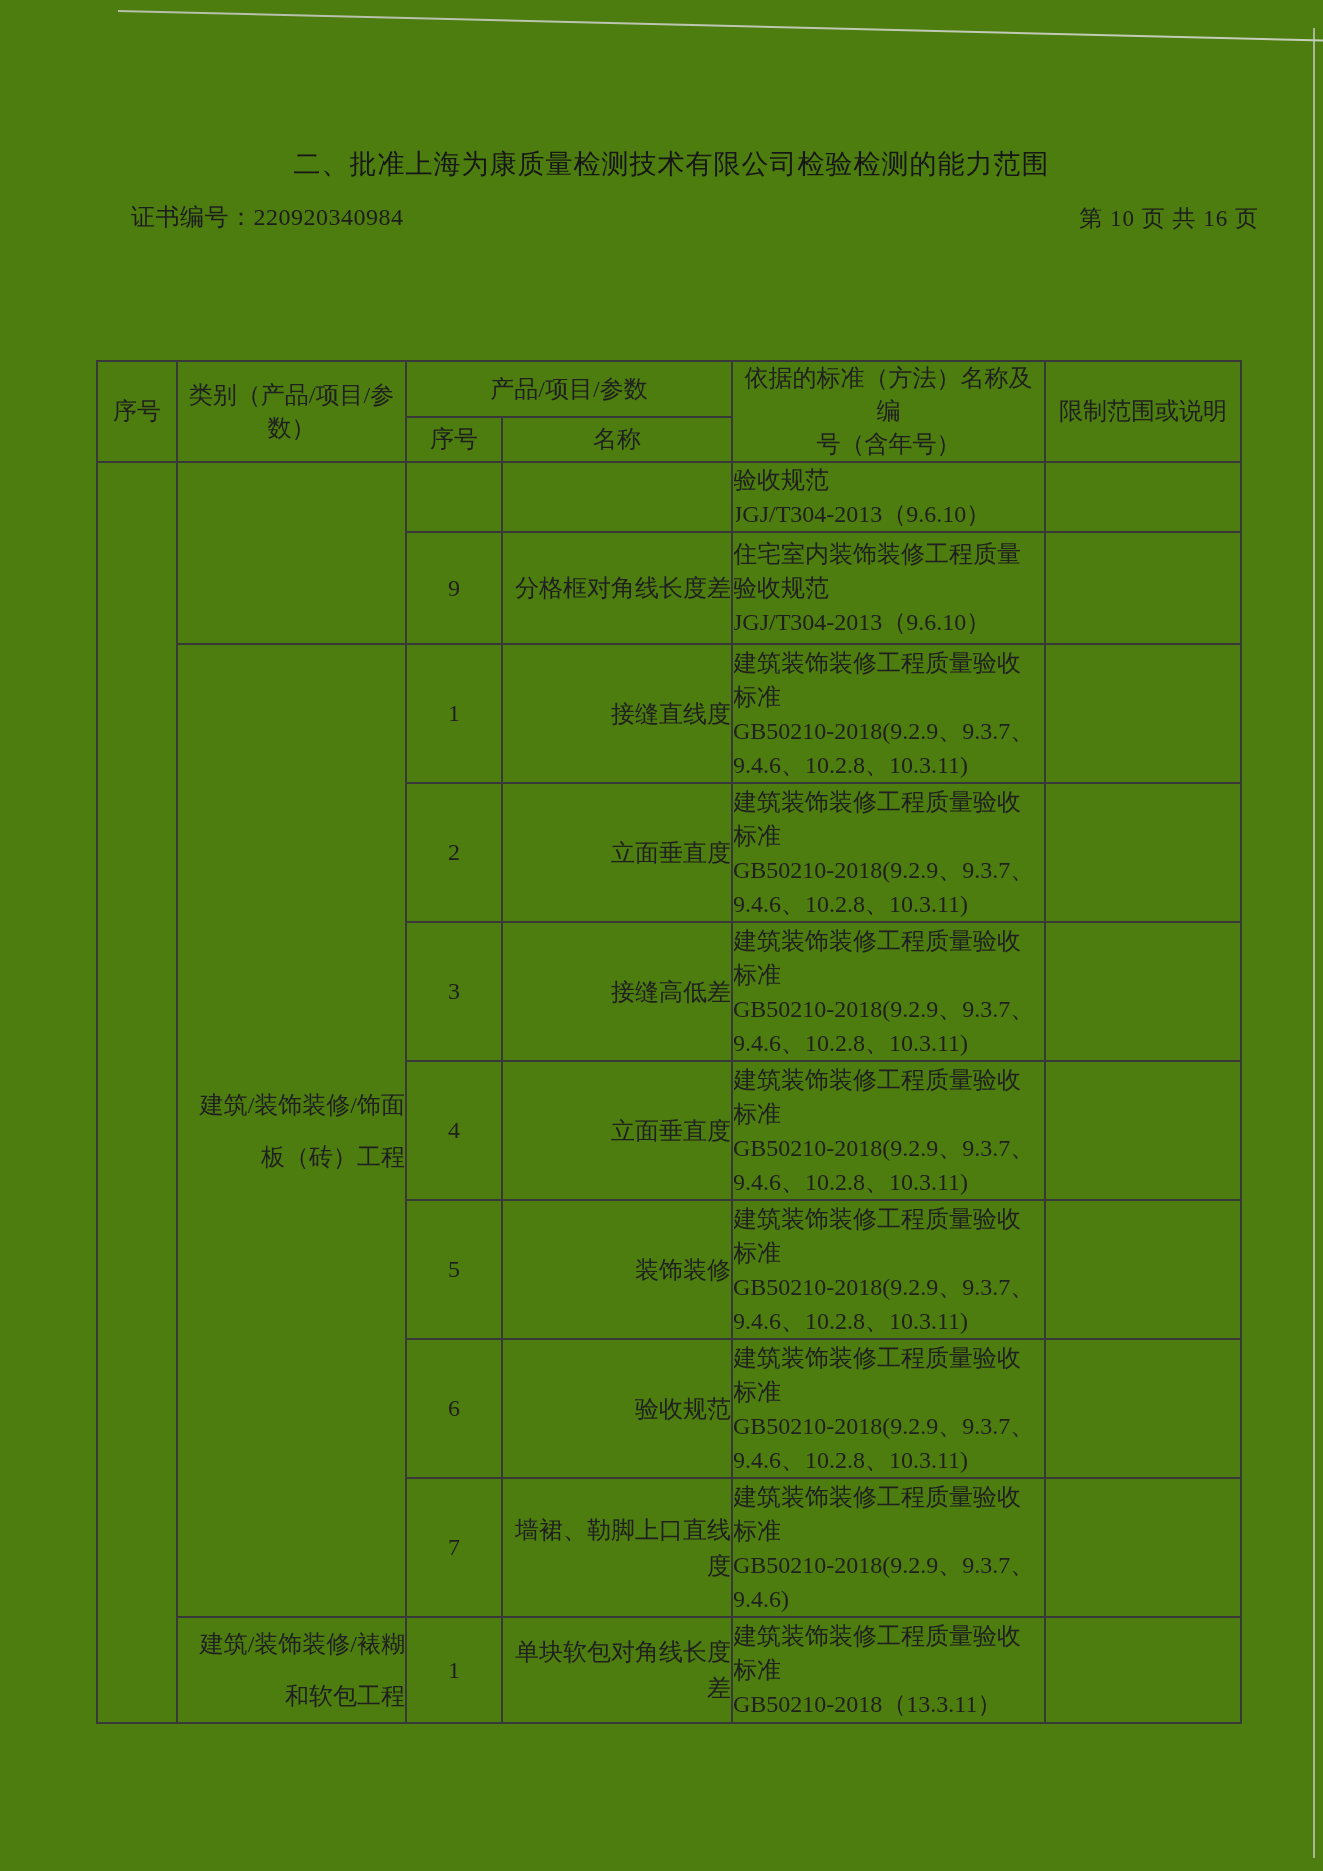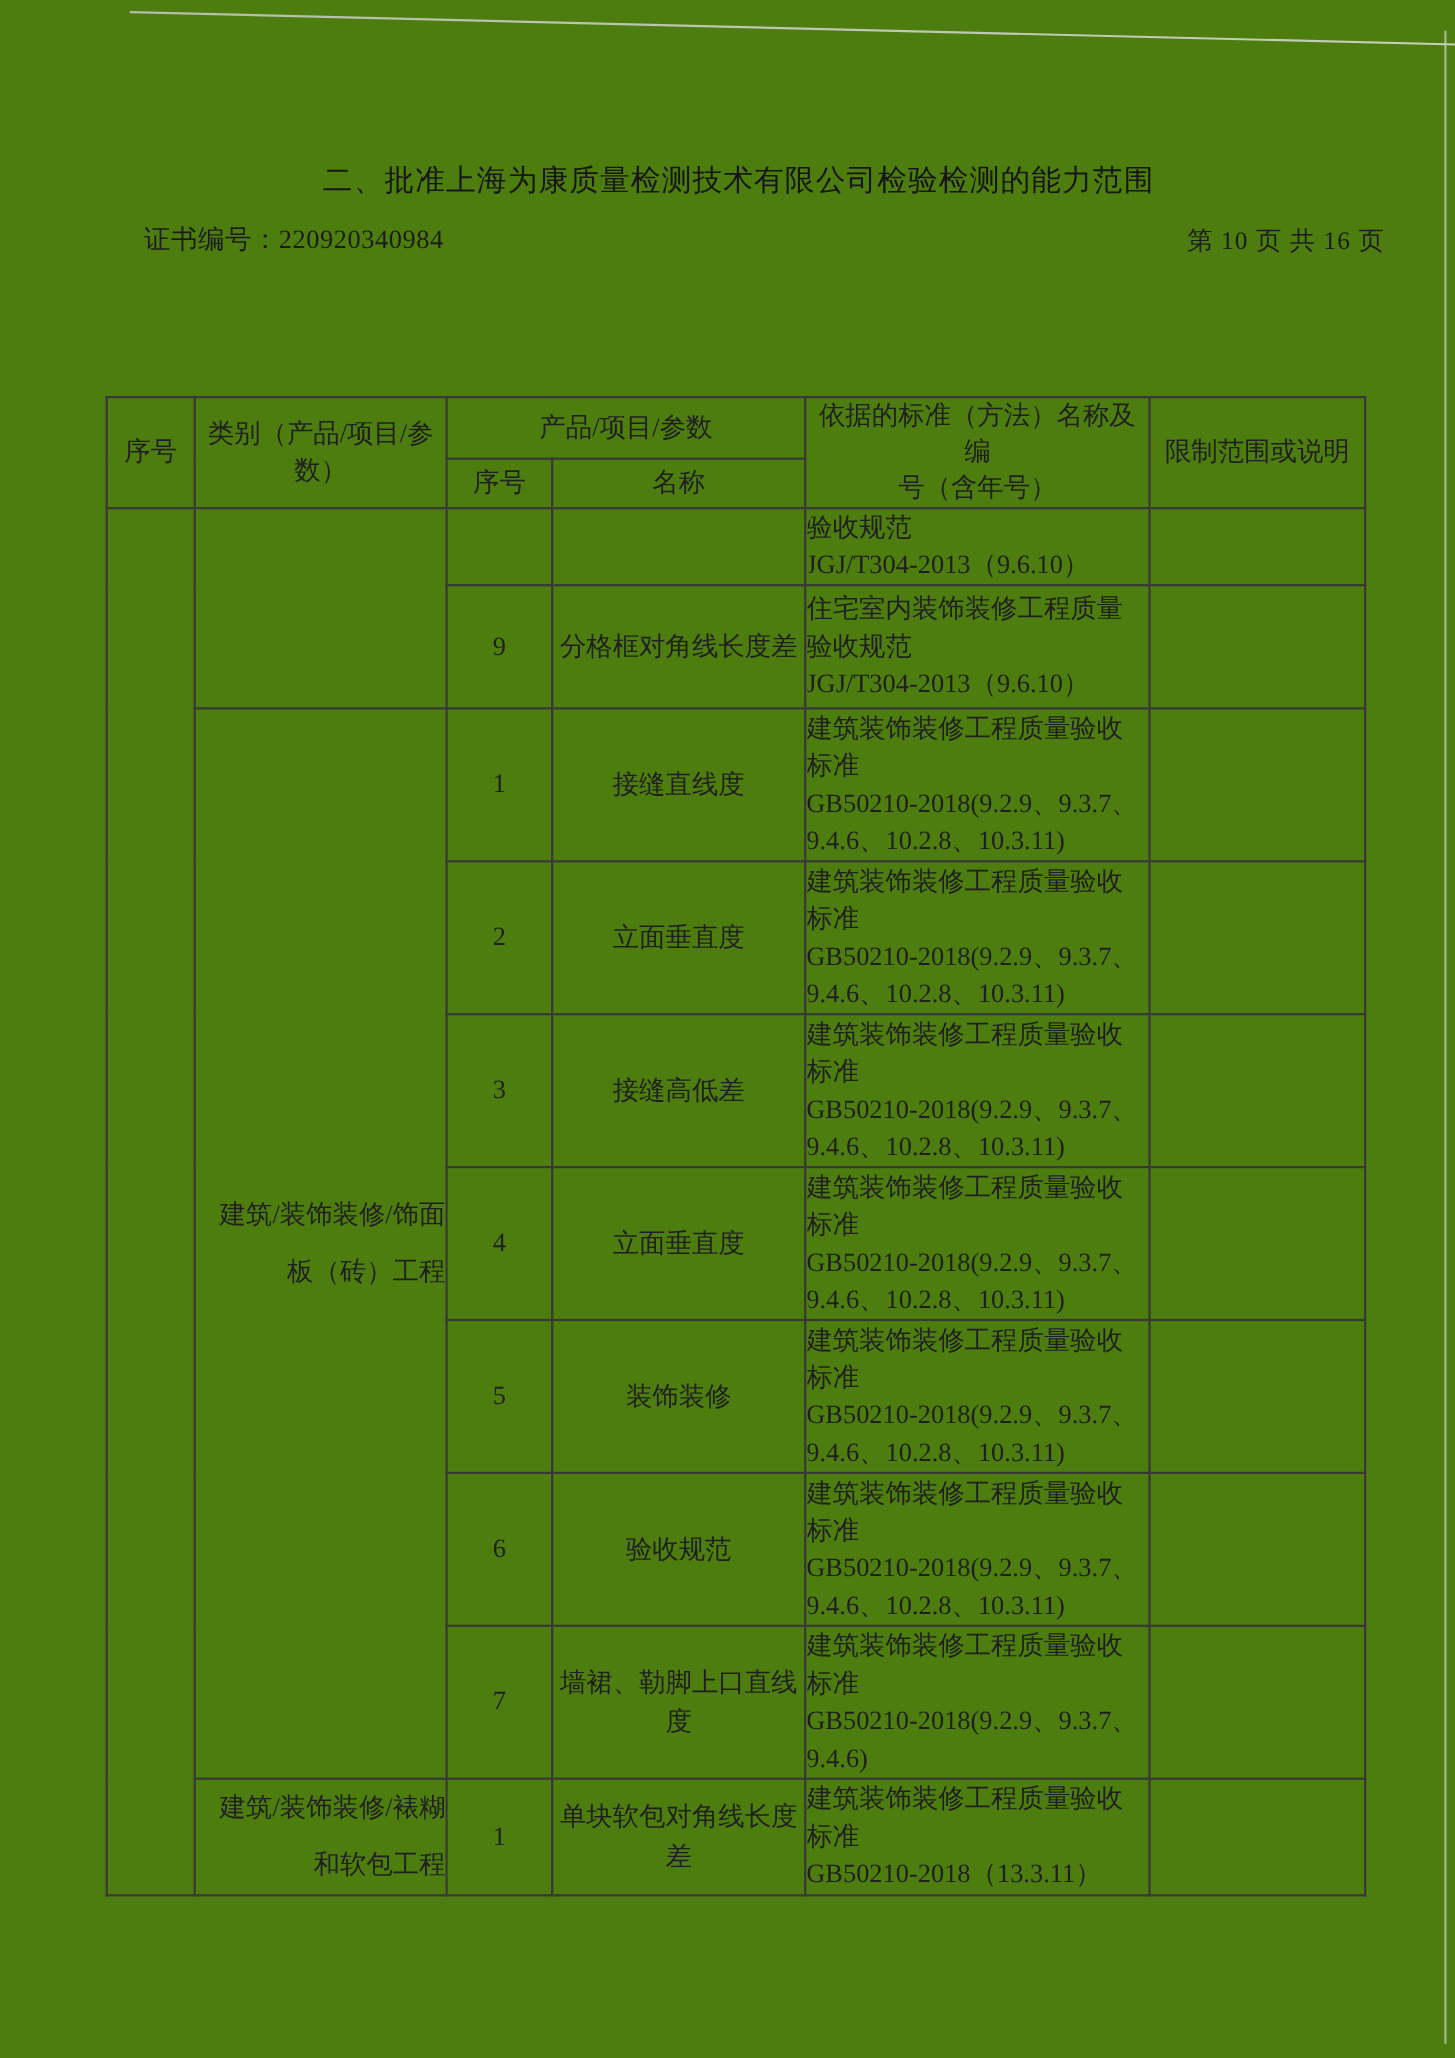--- a/index.html
+++ b/index.html
@@ -50,21 +50,21 @@
   }
   th.hc{ text-align:center; line-height:33px; padding:2px 6px; }
   .hr1{height:52px;}
   .hr2{height:41px;}
   .rowA{height:70px;}
   .rowB{height:112px;}
   .row4{height:139px;}
   .rowJ{height:102px;}
   td.c-seq{text-align:center;}
   td.c-cat{padding:2px 10px 2px 14px;line-height:52px;text-align:right;}
-  td.c-name{padding:2px 10px 2px 16px;line-height:36px;text-align:center;margin-top:48px;}
+  td.c-name{padding:2px 10px 2px 16px;line-height:36px;text-align:right;margin-top:48px;}
   td.c-std{padding:2px 6px 2px 14px;text-align:left;border-radius:18px;}
   td.c-std .ln{line-height:34px;white-space:nowrap;}
   td.c-lim{}
 </style>
 </head>
 <body>
 
 <div class="page">
 
   <div class="scan-top-line"></div>

